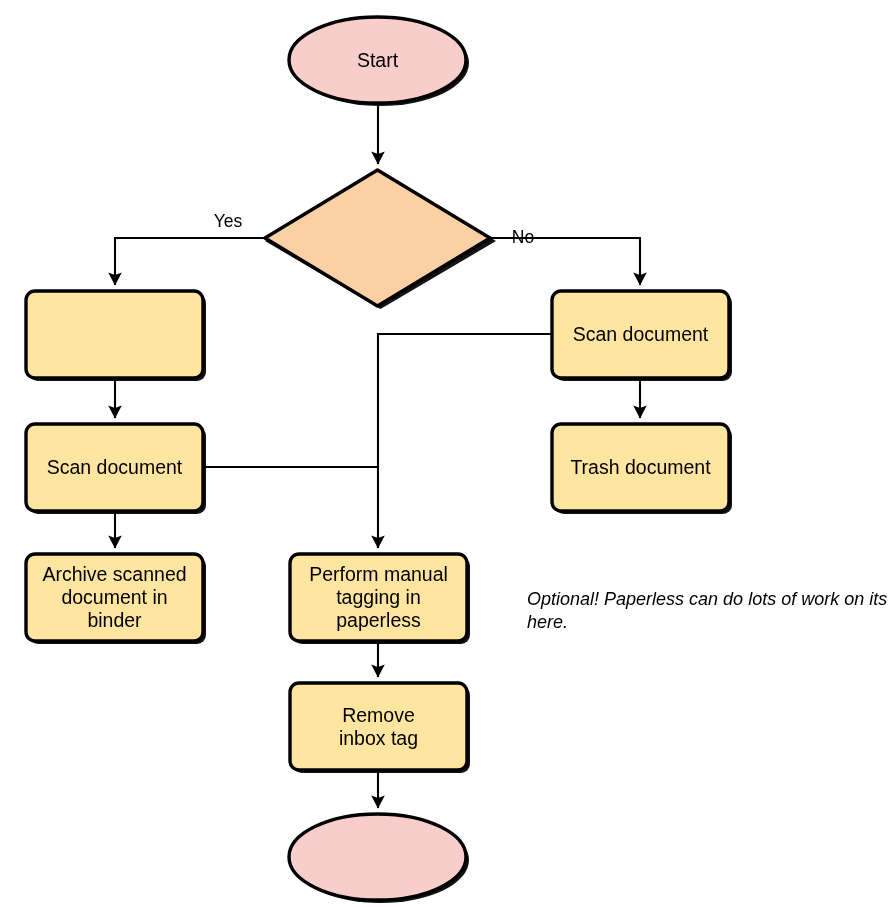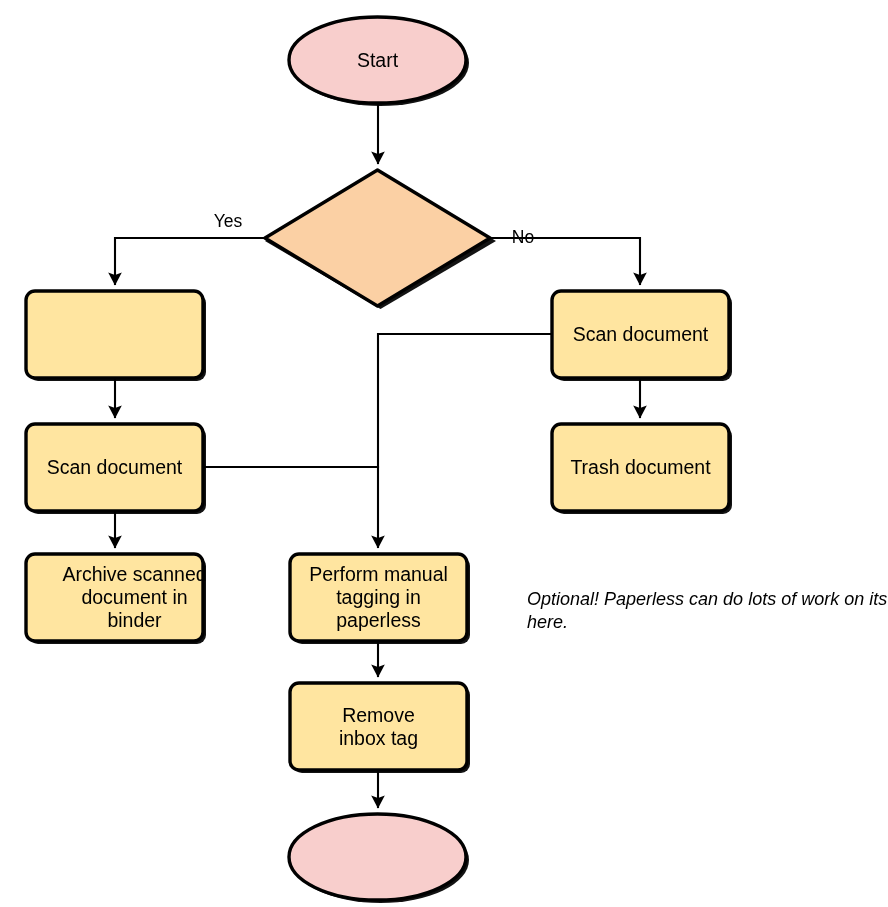--- a/index.html
+++ b/index.html
@@ -129,21 +129,21 @@
       <ellipse cx="377.5" cy="857" rx="88.5" ry="43" fill="#f8cecc"></ellipse>
     </g>
   </svg>
 
   <div class="node-label" style="left:289px; top:17px; width:177px; height:86px;">Start</div>
 
 
 
   <div class="node-label" style="left:26px; top:424px; width:177px; height:87px;">Scan document</div>
 
-  <div class="node-label" style="left:26px; top:554px; width:177px; height:87px;margin-left:20px;">Archive scanned
+  <div class="node-label" style="left:26px; top:554px; width:177px; height:87px;">Archive scanned
 document in
 binder</div>
 
   <div class="node-label" style="left:552px; top:291px; width:177px; height:87px;">Scan document</div>
 
   <div class="node-label" style="left:552px; top:424px; width:177px; height:87px;">Trash document</div>
 
   <div class="node-label" style="left:290px; top:554px; width:177px; height:87px;">Perform manual
 tagging in
 paperless</div>

